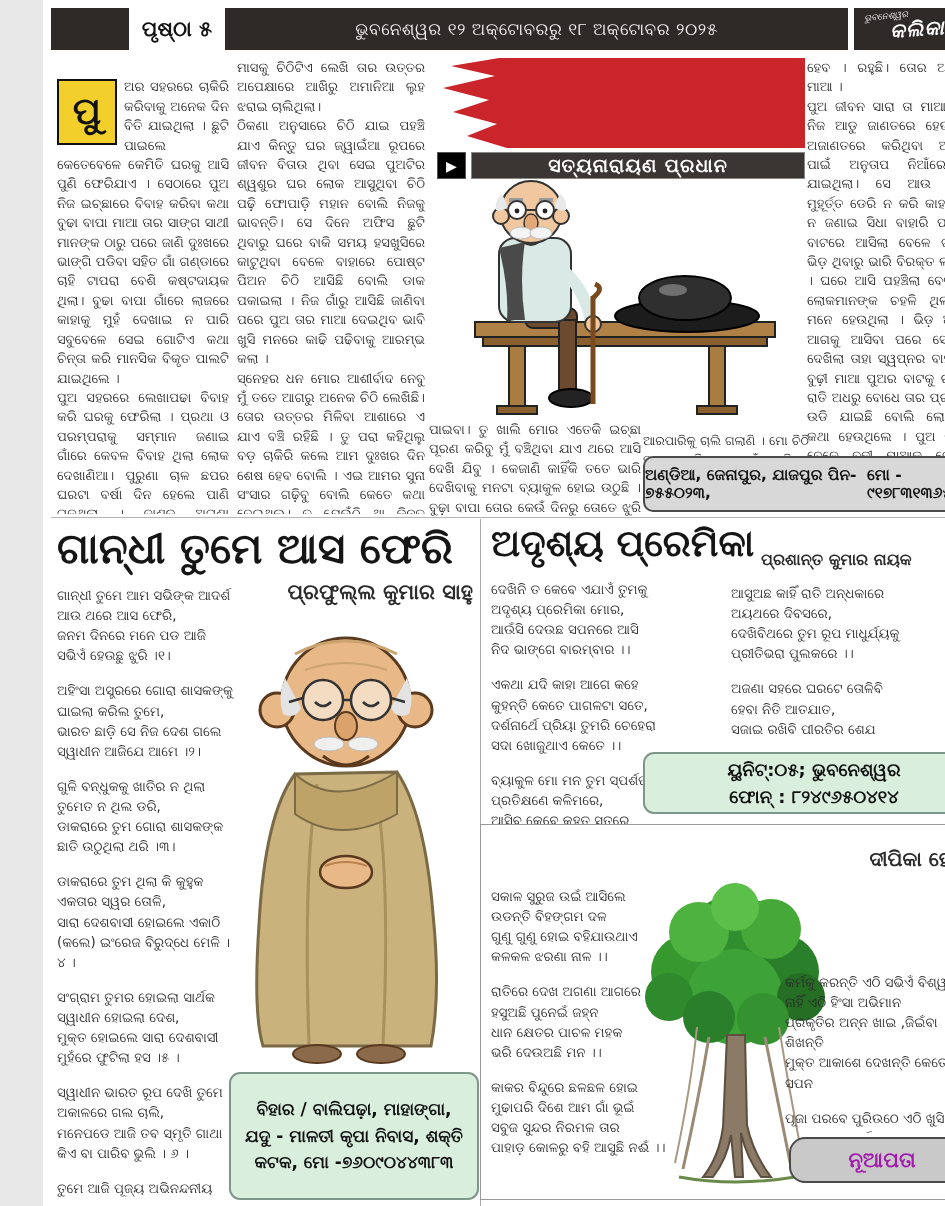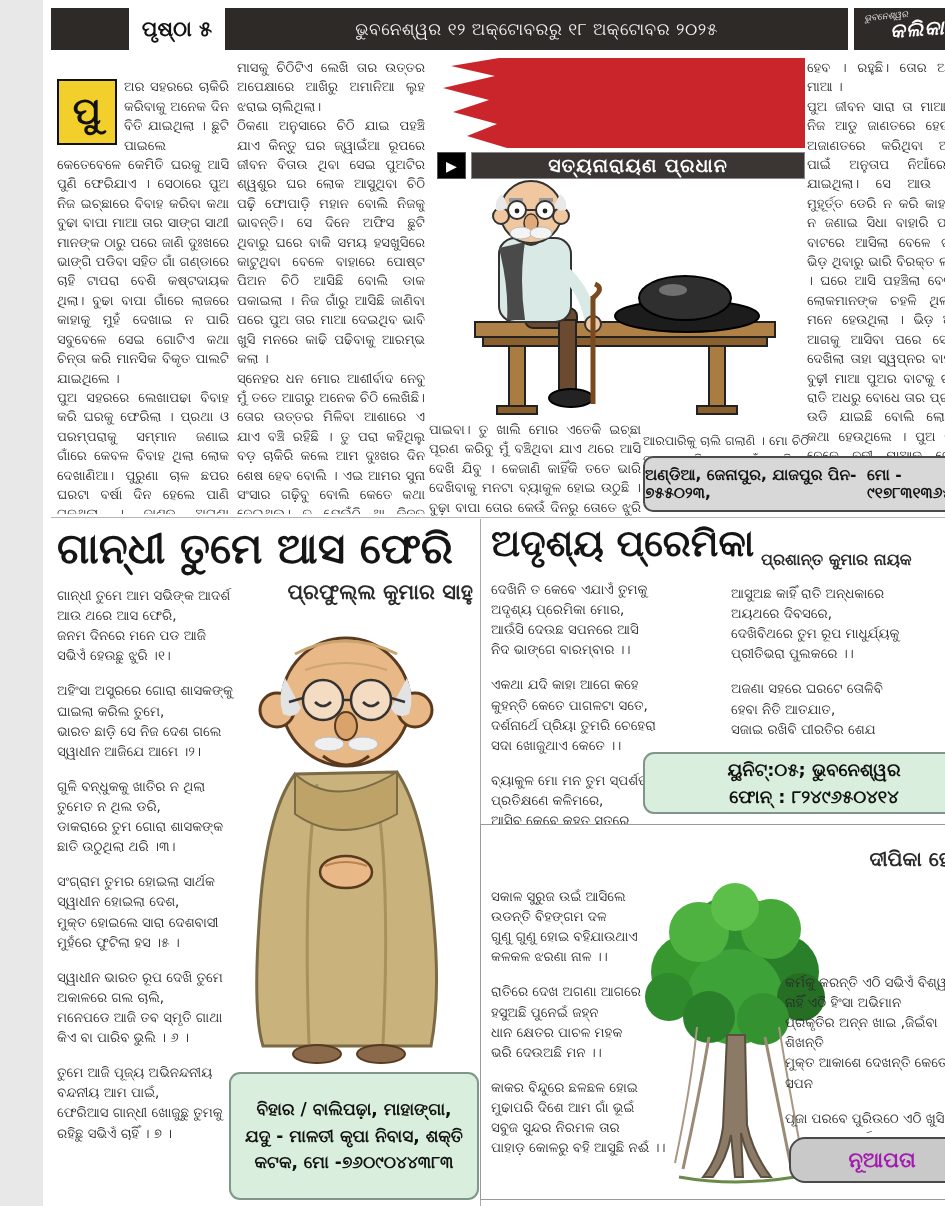--- a/index.html
+++ b/index.html
@@ -165,20 +165,24 @@
 ଜନମ ଦିନରେ ମନେ ପଡ ଆଜି
 ସଭିଏଁ ହେଉଛୁ ଝୁରି ।୧।</div>
     <div class="stanza">ଅହିଂସା ଅସ୍ତ୍ରରେ ଗୋରା ଶାସକଙ୍କୁ
 ଘାଇଲା କରିଲ ତୁମେ,
 ଭାରତ ଛାଡ଼ି ସେ ନିଜ ଦେଶ ଗଲେ
 ସ୍ୱାଧୀନ ଆଜିଯେ ଆମେ ।୨।</div>
     <div class="stanza">ଗୁଳି ବନ୍ଧୁକକୁ ଖାତିର ନ ଥିଲା
 ତୁମେତ ନ ଥିଲ ଡରି,
 ଡାକରାରେ ତୁମ ଗୋରା ଶାସକଙ୍କ
 ଛାତି ଉଠୁଥିଲା ଥରି ।୩।</div>
+    <div class="stanza">ଡାକରାରେ ତୁମ ଥିଲା କି କୁହୁକ
+ଏକତାର ସ୍ୱର ତୋଳି,
+ସାରା ଦେଶବାସୀ ହୋଇଲେ ଏକାଠି
+(କଲେ) ଇଂରେଜ ବିରୁଦ୍ଧେ ମେଳି । ୪ ।</div>
     <div class="stanza">ସଂଗ୍ରାମ ତୁମର ହୋଇଲା ସାର୍ଥକ
 ସ୍ୱାଧୀନ ହୋଇଲା ଦେଶ,
 ମୁକ୍ତ ହୋଇଲେ ସାରା ଦେଶବାସୀ
 ମୁହଁରେ ଫୁଟିଲା ହସ ।୫ ।</div>
     <div class="stanza">ସ୍ୱାଧୀନ ଭାରତ ରୂପ ଦେଖି ତୁମେ
 ଅକାଳରେ ଗଲ ଚାଲି,
 ମନେପଡେ ଆଜି ତବ ସ୍ମୃତି ଗାଥା
 କିଏ ବା ପାରିବ ଭୁଲି । ୬ ।</div>
     <div class="stanza">ତୁମେ ଆଜି ପୂଜ୍ୟ ଅଭିନନ୍ଦନୀୟ
 ବନ୍ଦନୀୟ ଆମ ପାଇଁ,

